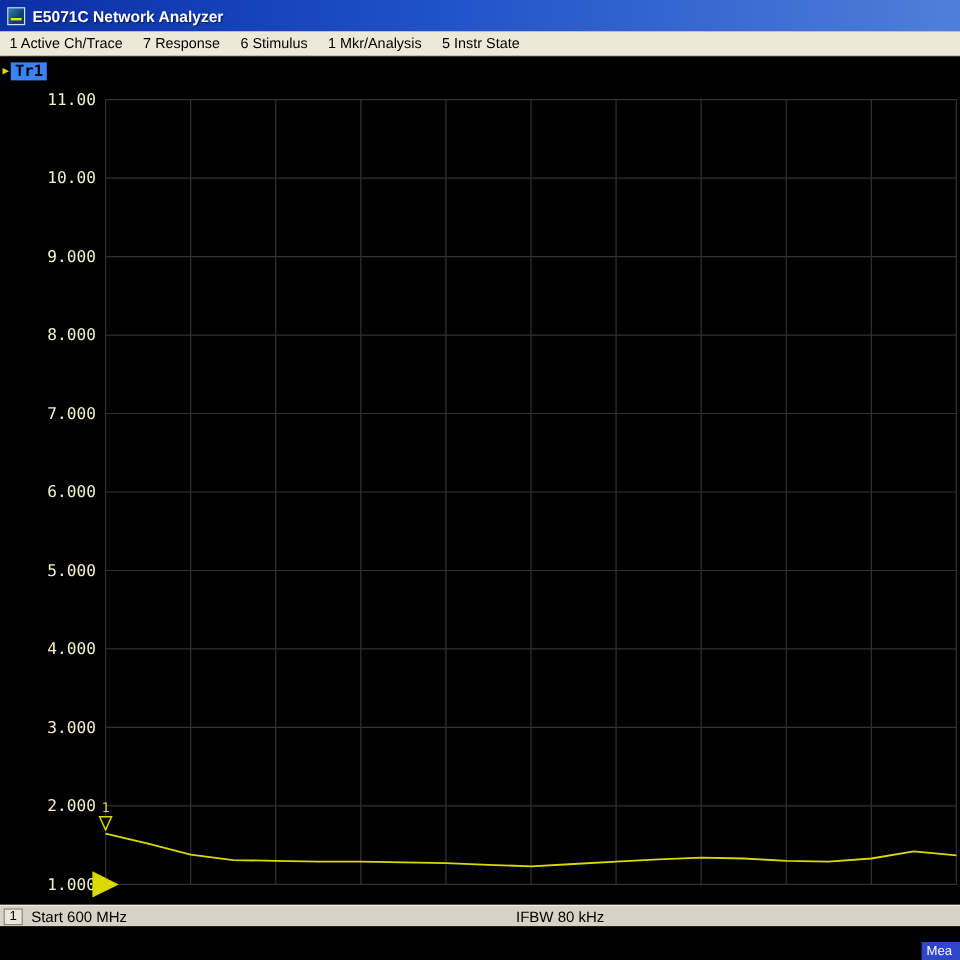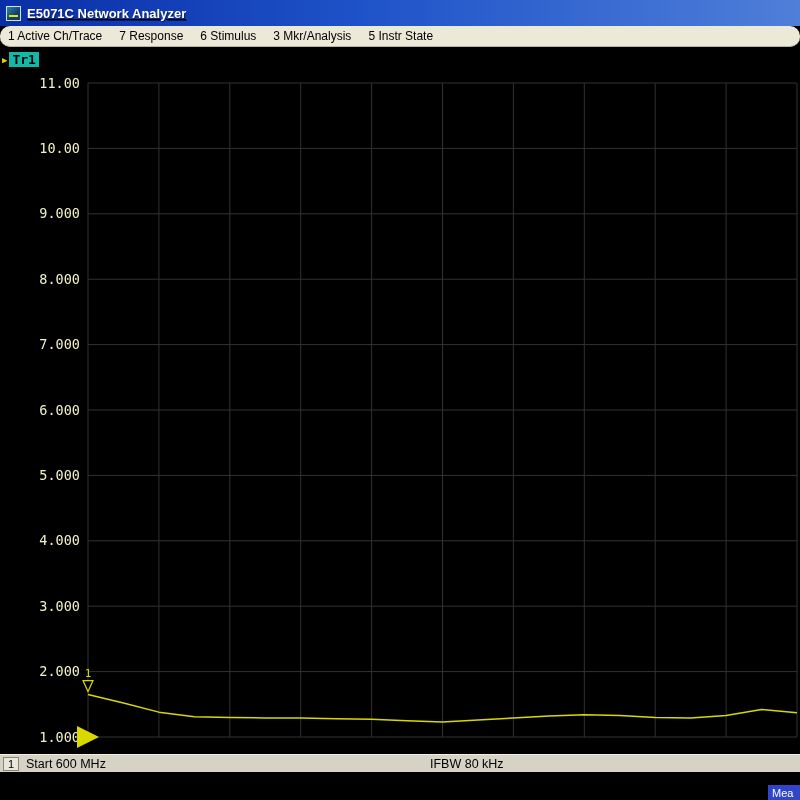--- a/index.html
+++ b/index.html
@@ -3,43 +3,43 @@
 <meta charset="utf-8">
 <style>
   * { margin:0; padding:0; box-sizing:border-box; }
   html,body { width:800px; height:800px; background:#000; overflow:hidden;
               font-family:"Liberation Sans", sans-serif; }
   .window { position:relative; width:800px; height:800px; background:#000; }
 
   
   .titlebar { position:absolute; top:0; left:0; width:800px; height:26px;
               background:linear-gradient(90deg,#0a2ea6 0%,#1e52c8 45%,#4f7fd9 100%);
-              display:flex; align-items:center; gap:6px; padding:0 6px;text-decoration:underline; }
+              display:flex; align-items:center; gap:6px; padding:0 6px; }
   .app-icon { width:15px; height:15px; flex:0 0 15px;
               background:linear-gradient(135deg,#2e86a8 0%,#11406e 60%);
               border:1px solid #cfe0f0; position:relative; }
   .app-icon::after { content:""; position:absolute; left:2px; bottom:3px; width:9px; height:2px;
               background:#e6e600; }
   .title-text { color:#fff; font-weight:bold; font-size:13px; text-shadow:1px 1px 1px #051a5e;
               white-space:nowrap; }
 
   
   .menubar { position:absolute; top:26px; left:0; width:800px; height:21px;
              background:#ece9d8; border-bottom:1px solid #b8b4a2;
              display:flex; align-items:center; gap:17px; padding-left:8px;
-             font-size:12px; color:#000;border-radius:10px; }
+             font-size:12px; color:#000; }
   .menu-item { white-space:nowrap; cursor:default; }
 
   
   .screen { position:absolute; top:47px; left:0; width:800px; height:707px; background:#000; }
   .trace-status { position:absolute; top:5px; left:2px; display:flex; align-items:center;
                   font-family:"DejaVu Sans Mono", monospace; font-size:13px;
                   color:#d9d900; white-space:pre; }
   .tr-arrow { font-size:9px; color:#d9d900; margin-right:2px; }
-  .tr-label { background:#14b8a6; color:#000; padding:0 3px; font-weight:bold; }
+  .tr-label { background:#3b82f6; color:#000; padding:0 3px; font-weight:bold; }
   .tr-text  { margin-left:8px; }
   .marker-readout { position:absolute; top:42px; left:96px;
                     font-family:"DejaVu Sans Mono", monospace; font-size:13px;
                     color:#d9d900; white-space:pre; }
   svg#graph { position:absolute; top:0; left:0; width:800px; height:707px; }
 
   
   .chanbar { position:absolute; top:754px; left:0; width:800px; height:18px;
              background:#d6d2c4; border-top:1px solid #efede6;
              display:flex; align-items:center; padding-left:3px;
@@ -63,21 +63,21 @@
 
   <div class="titlebar">
     <div class="app-icon"></div>
     <span class="title-text">E5071C Network Analyzer</span>
   </div>
 
   <div class="menubar">
     <span class="menu-item">1 Active Ch/Trace</span>
     <span class="menu-item">7 Response</span>
     <span class="menu-item">6 Stimulus</span>
-    <span class="menu-item">3 Mkr/Analysis</span>
+    <span class="menu-item">1 Mkr/Analysis</span>
     <span class="menu-item">5 Instr State</span>
   </div>
 
   <div class="screen">
     <svg id="graph">
         <line x1="88" y1="36" x2="797" y2="36" stroke="#323232" stroke-width="1"></line>
         <text x="80" y="40.5" text-anchor="end" fill="#f2f0c8" font-size="13.5" font-family="DejaVu Sans Mono, monospace">11.00</text>
         <line x1="88" y1="101.4" x2="797" y2="101.4" stroke="#323232" stroke-width="1"></line>
         <text x="80" y="105.9" text-anchor="end" fill="#f2f0c8" font-size="13.5" font-family="DejaVu Sans Mono, monospace">10.00</text>
         <line x1="88" y1="166.8" x2="797" y2="166.8" stroke="#323232" stroke-width="1"></line>

